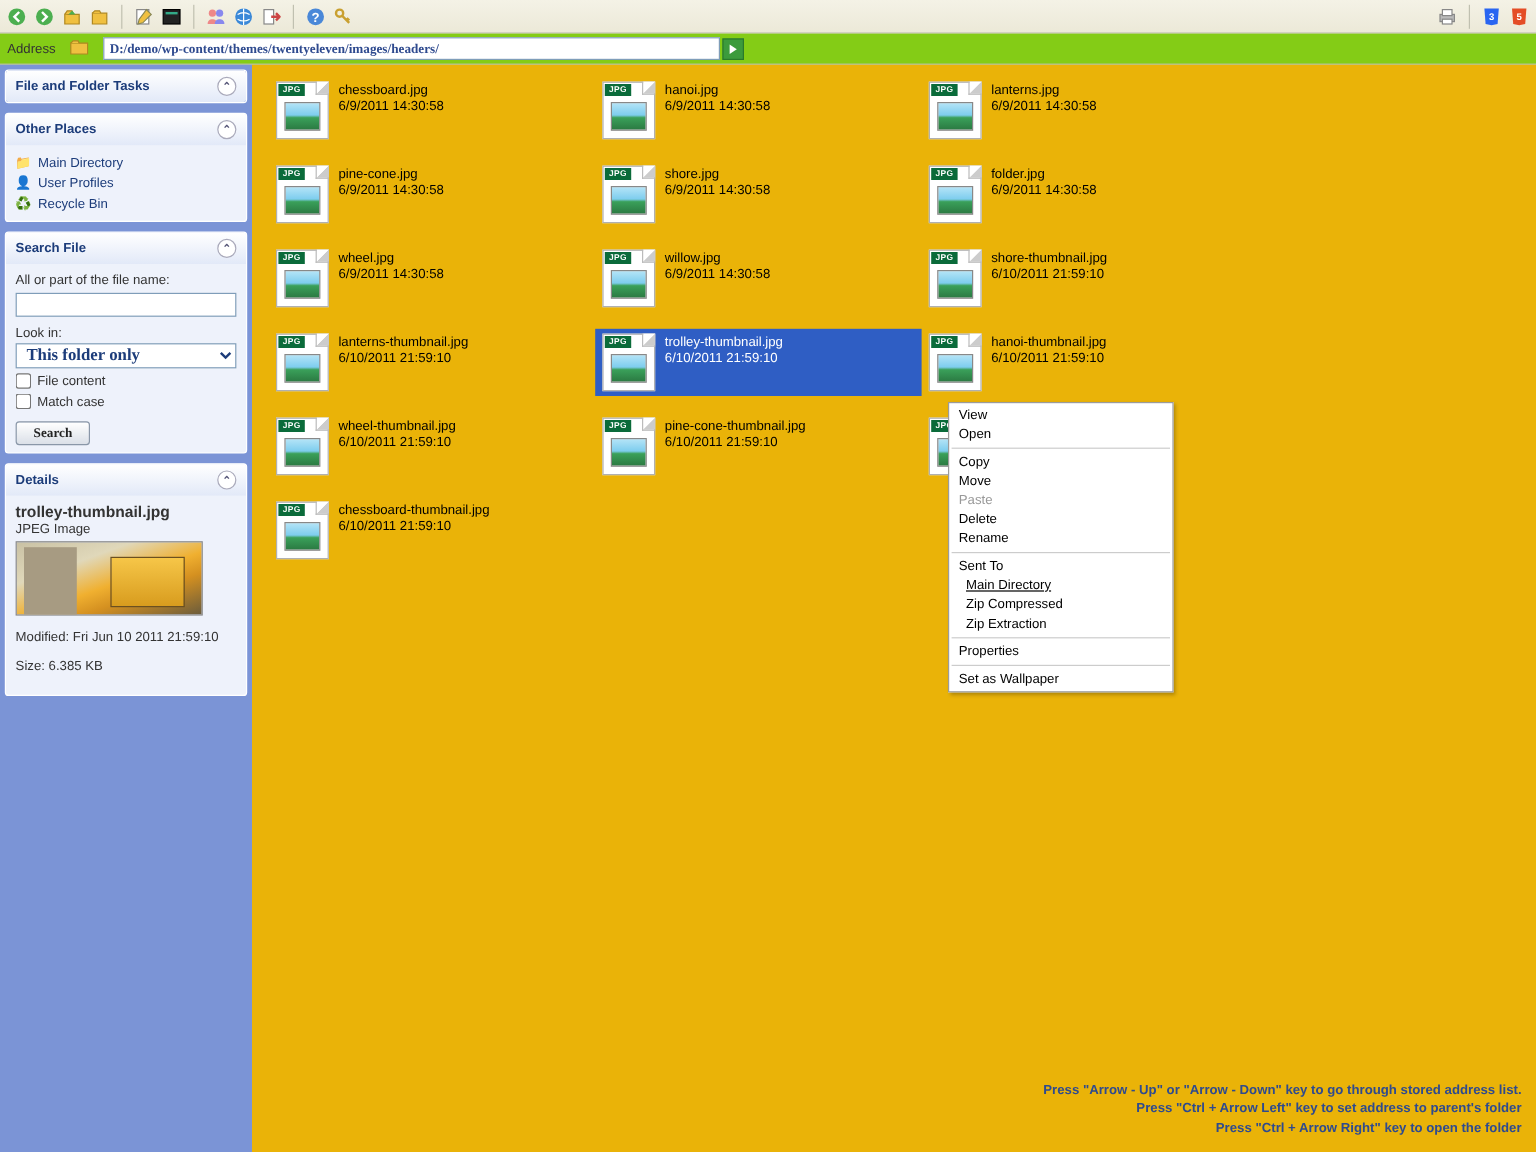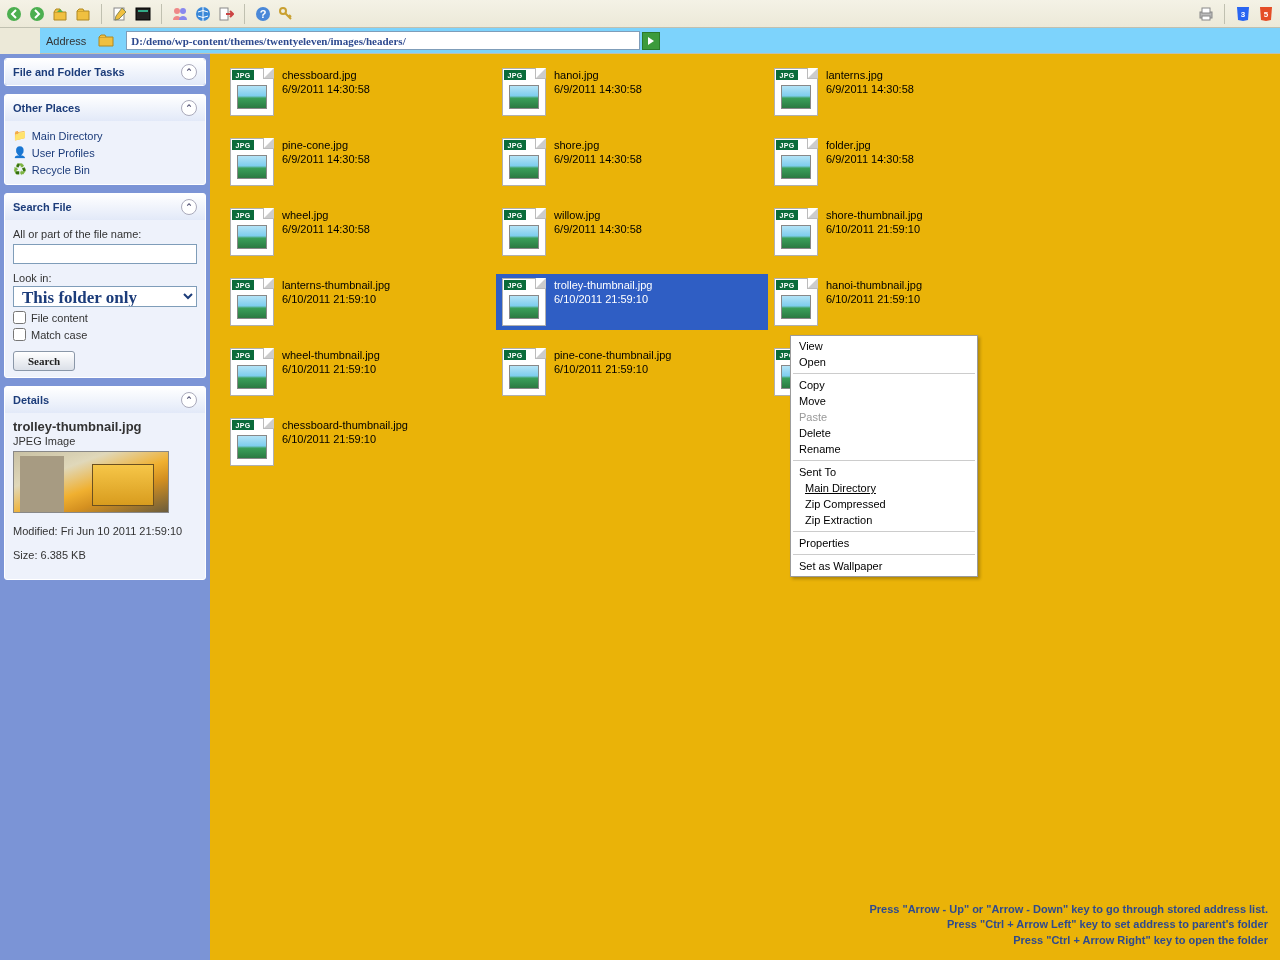--- a/index.html
+++ b/index.html
@@ -6,38 +6,38 @@
 body { font-family: Verdana, Arial, sans-serif; font-size: 11px; color: #000; background: #ece9d8; width: 1280px; height: 960px; overflow: hidden; }
 
 
 .toolbar { height: 28px; background: linear-gradient(#f4f2e6,#ece9d8); border-bottom: 1px solid #c0c0b0; display: flex; align-items: center; padding: 0 5px; gap: 5px; }
 .toolbar-sep { width: 1px; height: 20px; background: #c0c0b0; margin: 0 4px; }
 .tbtn { width: 18px; height: 18px; display: flex; align-items: center; justify-content: center; cursor: pointer; border-radius: 2px; }
 .tbtn svg { display: block; }
 .tspacer { flex: 1; }
 
 
-.addrbar { height: 26px; background: #7dd3fc; border-bottom: 1px solid #c0c0b0; display: flex; align-items: center; padding: 0 6px; gap: 12px; font-size: 11px; margin-left: 40px; }
+.addrbar { height: 26px; background: #84cc16; border-bottom: 1px solid #c0c0b0; display: flex; align-items: center; padding: 0 6px; gap: 12px; font-size: 11px; }
 .addrbar-label { color: #333; }
 .addr-input-wrap { display: flex; align-items: center; }
 .addr-input { width: 514px; height: 19px; border: 1px solid #7f9db9; background: #fff; padding: 0 4px; font-family: Verdana; font-size: 11px; color: #2e4a8f; font-weight: bold; }
 .go-btn { width: 18px; height: 18px; background: #3c9b3c; border: 1px solid #2a7a2a; display: flex; align-items: center; justify-content: center; margin-left: 2px; cursor: pointer; }
 .folder-icon { width: 16px; height: 14px; }
 
 
 .main { display: flex; position: relative; height: calc(100% - 54px); }
 .sidebar { width: 210px; background: #7b94d6; padding: 4px; display: flex; flex-direction: column; gap: 8px; }
 .panel { background: #eef2fb; border: 1px solid #fff; border-radius: 3px; overflow: hidden; }
 .panel-hdr { background: linear-gradient(#fff,#e2e9f8); padding: 5px 8px; display: flex; align-items: center; justify-content: space-between; color: #1c3c7a; font-weight: bold; cursor: pointer; }
 .panel-hdr .chev { width: 16px; height: 16px; border: 1px solid #aab; border-radius: 50%; background: #fff; display: flex; align-items: center; justify-content: center; font-size: 9px; color: #557; }
 .panel-body { padding: 6px 8px; color: #1c3c7a; }
 .panel-body a, .panel-body .link { color: #1c3c7a; text-decoration: none; display: flex; align-items: center; gap: 5px; padding: 2px 0; cursor: pointer; }
 .panel-body label { display: block; color: #333; margin: 2px 0; }
 .sinput { width: 100%; height: 20px; border: 1px solid #7f9db9; background: #fff; margin: 2px 0 6px; }
-.sselect { width: 100%; height: 21px; border: 1px solid #7f9db9; background: #fff; color: #1c3c7a; font-weight: bold; padding: 0 4px; font-family: Verdana; font-size: 17px; }
+.sselect { width: 100%; height: 21px; border: 1px solid #7f9db9; background: #fff; color: #1c3c7a; font-weight: bold; padding: 0 4px; font-family: Verdana; font-size: 14px; }
 .chkrow { display: flex; align-items: center; gap: 5px; margin: 4px 0; color: #333; }
 .sbtn { margin-top: 6px; padding: 3px 14px; background: linear-gradient(#fff,#dbe0e8); border: 1px solid #8a97a8; border-radius: 3px; cursor: pointer; font-weight: bold; color: #222; font-family: Verdana; font-size: 11px; }
 .detail-title { font-weight: bold; font-size: 13px; color: #333; margin-bottom: 1px; }
 .detail-sub { color: #333; margin-bottom: 4px; }
 .detail-thumb { width: 156px; height: 62px; background: linear-gradient(160deg,#c9c1a4 0%,#e0d8ba 30%,#f0b030 55%,#d49020 70%,#6b5c3c 100%); border: 1px solid #888; margin-bottom: 6px; position: relative; overflow: hidden; }
 .detail-thumb::before { content:""; position:absolute; left:6px; top:4px; width:44px; height:56px; background:#a79b82; }
 .detail-thumb::after { content:""; position:absolute; right:14px; top:12px; width:60px; height:40px; background: linear-gradient(#f6c648,#d89c1e); border:1px solid #6b5020; }
 .detail-line { color: #333; margin: 12px 0; }
 
 

